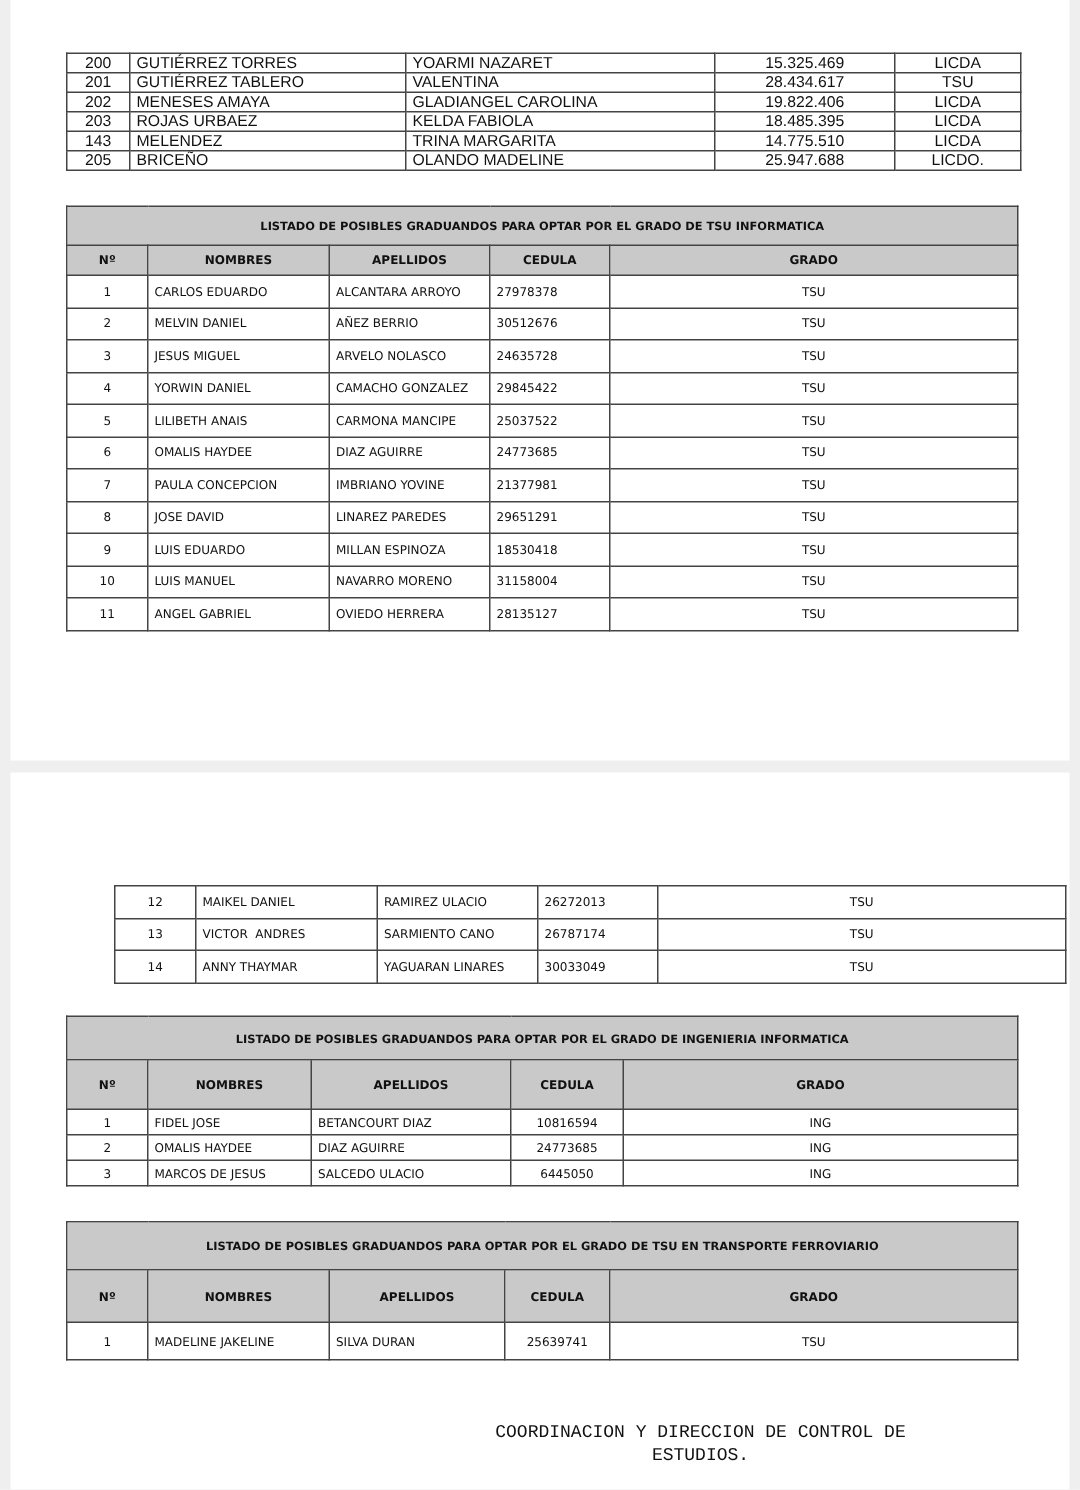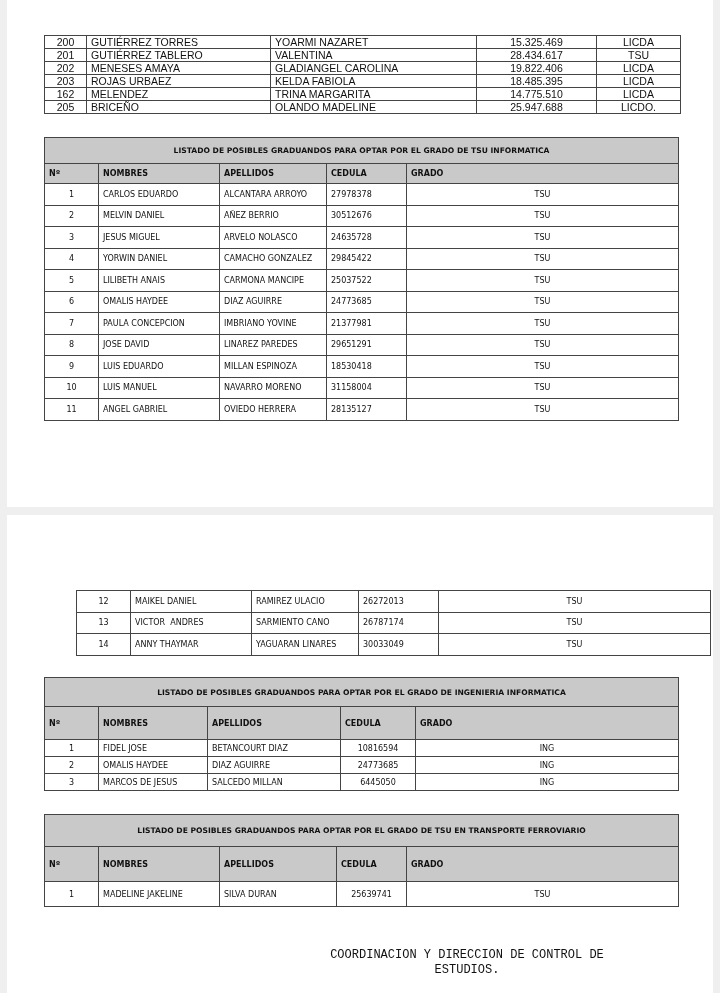--- a/index.html
+++ b/index.html
@@ -15,21 +15,21 @@
   
   .legacy { left: 37px; top: 35px; width: 636px; border: 1.5px solid #333; font-family: "Liberation Sans", sans-serif; font-size: 10.5px; }
   .legacy td { height: 12.8px; line-height: 12px; border: 1px solid #444; padding: 0 4px; }
   .legacy td.c { text-align: center; }
 
   
   .grad { font-family: "DejaVu Sans", sans-serif; font-size: 8px; border: 1.5px solid #444; }
   .grad td { border: 1px solid #444; padding: 0 4px; }
   .grad td.c { text-align: center; }
   .grad .title-row td { background: #c9c9c9; font-weight: bold; text-align: center; font-size: 7.6px; }
-  .grad .head-row td { background: #c9c9c9; font-weight: bold; }
+  .grad .head-row td { background: #c9c9c9; font-weight: bold; text-align: center; }
 
   #t-tsu { left: 37px; top: 137px; width: 634px; }
   #t-tsu .title-row td { height: 26px; }
   #t-tsu .head-row td { height: 20px; }
   #t-tsu .data-row td { height: 21.5px; }
 
   #t-tsu-cont { left: 37px; top: 75px; width: 634px; margin-left: 32px; }
   #t-tsu-cont td { height: 21.5px; }
 
   #t-ing { left: 37px; top: 162px; width: 634px; }
@@ -80,21 +80,21 @@
         <td class="c">LICDA</td>
       </tr>
       <tr>
         <td class="c">203</td>
         <td>ROJAS URBAEZ</td>
         <td>KELDA FABIOLA</td>
         <td class="c">18.485.395</td>
         <td class="c">LICDA</td>
       </tr>
       <tr>
-        <td class="c">162</td>
+        <td class="c">143</td>
         <td>MELENDEZ</td>
         <td>TRINA MARGARITA</td>
         <td class="c">14.775.510</td>
         <td class="c">LICDA</td>
       </tr>
       <tr>
         <td class="c">205</td>
         <td>BRICEÑO</td>
         <td>OLANDO MADELINE</td>
         <td class="c">25.947.688</td>
@@ -267,21 +267,21 @@
       <tr class="data-row">
         <td class="c">2</td>
         <td>OMALIS HAYDEE</td>
         <td>DIAZ AGUIRRE</td>
         <td class="c">24773685</td>
         <td class="c">ING</td>
       </tr>
       <tr class="data-row">
         <td class="c">3</td>
         <td>MARCOS DE JESUS</td>
-        <td>SALCEDO MILLAN</td>
+        <td>SALCEDO ULACIO</td>
         <td class="c">6445050</td>
         <td class="c">ING</td>
       </tr>
     </tbody>
   </table>
 
   <table class="grad" id="t-ferro">
     <colgroup>
         <col style="width:54px">
         <col style="width:121px">

